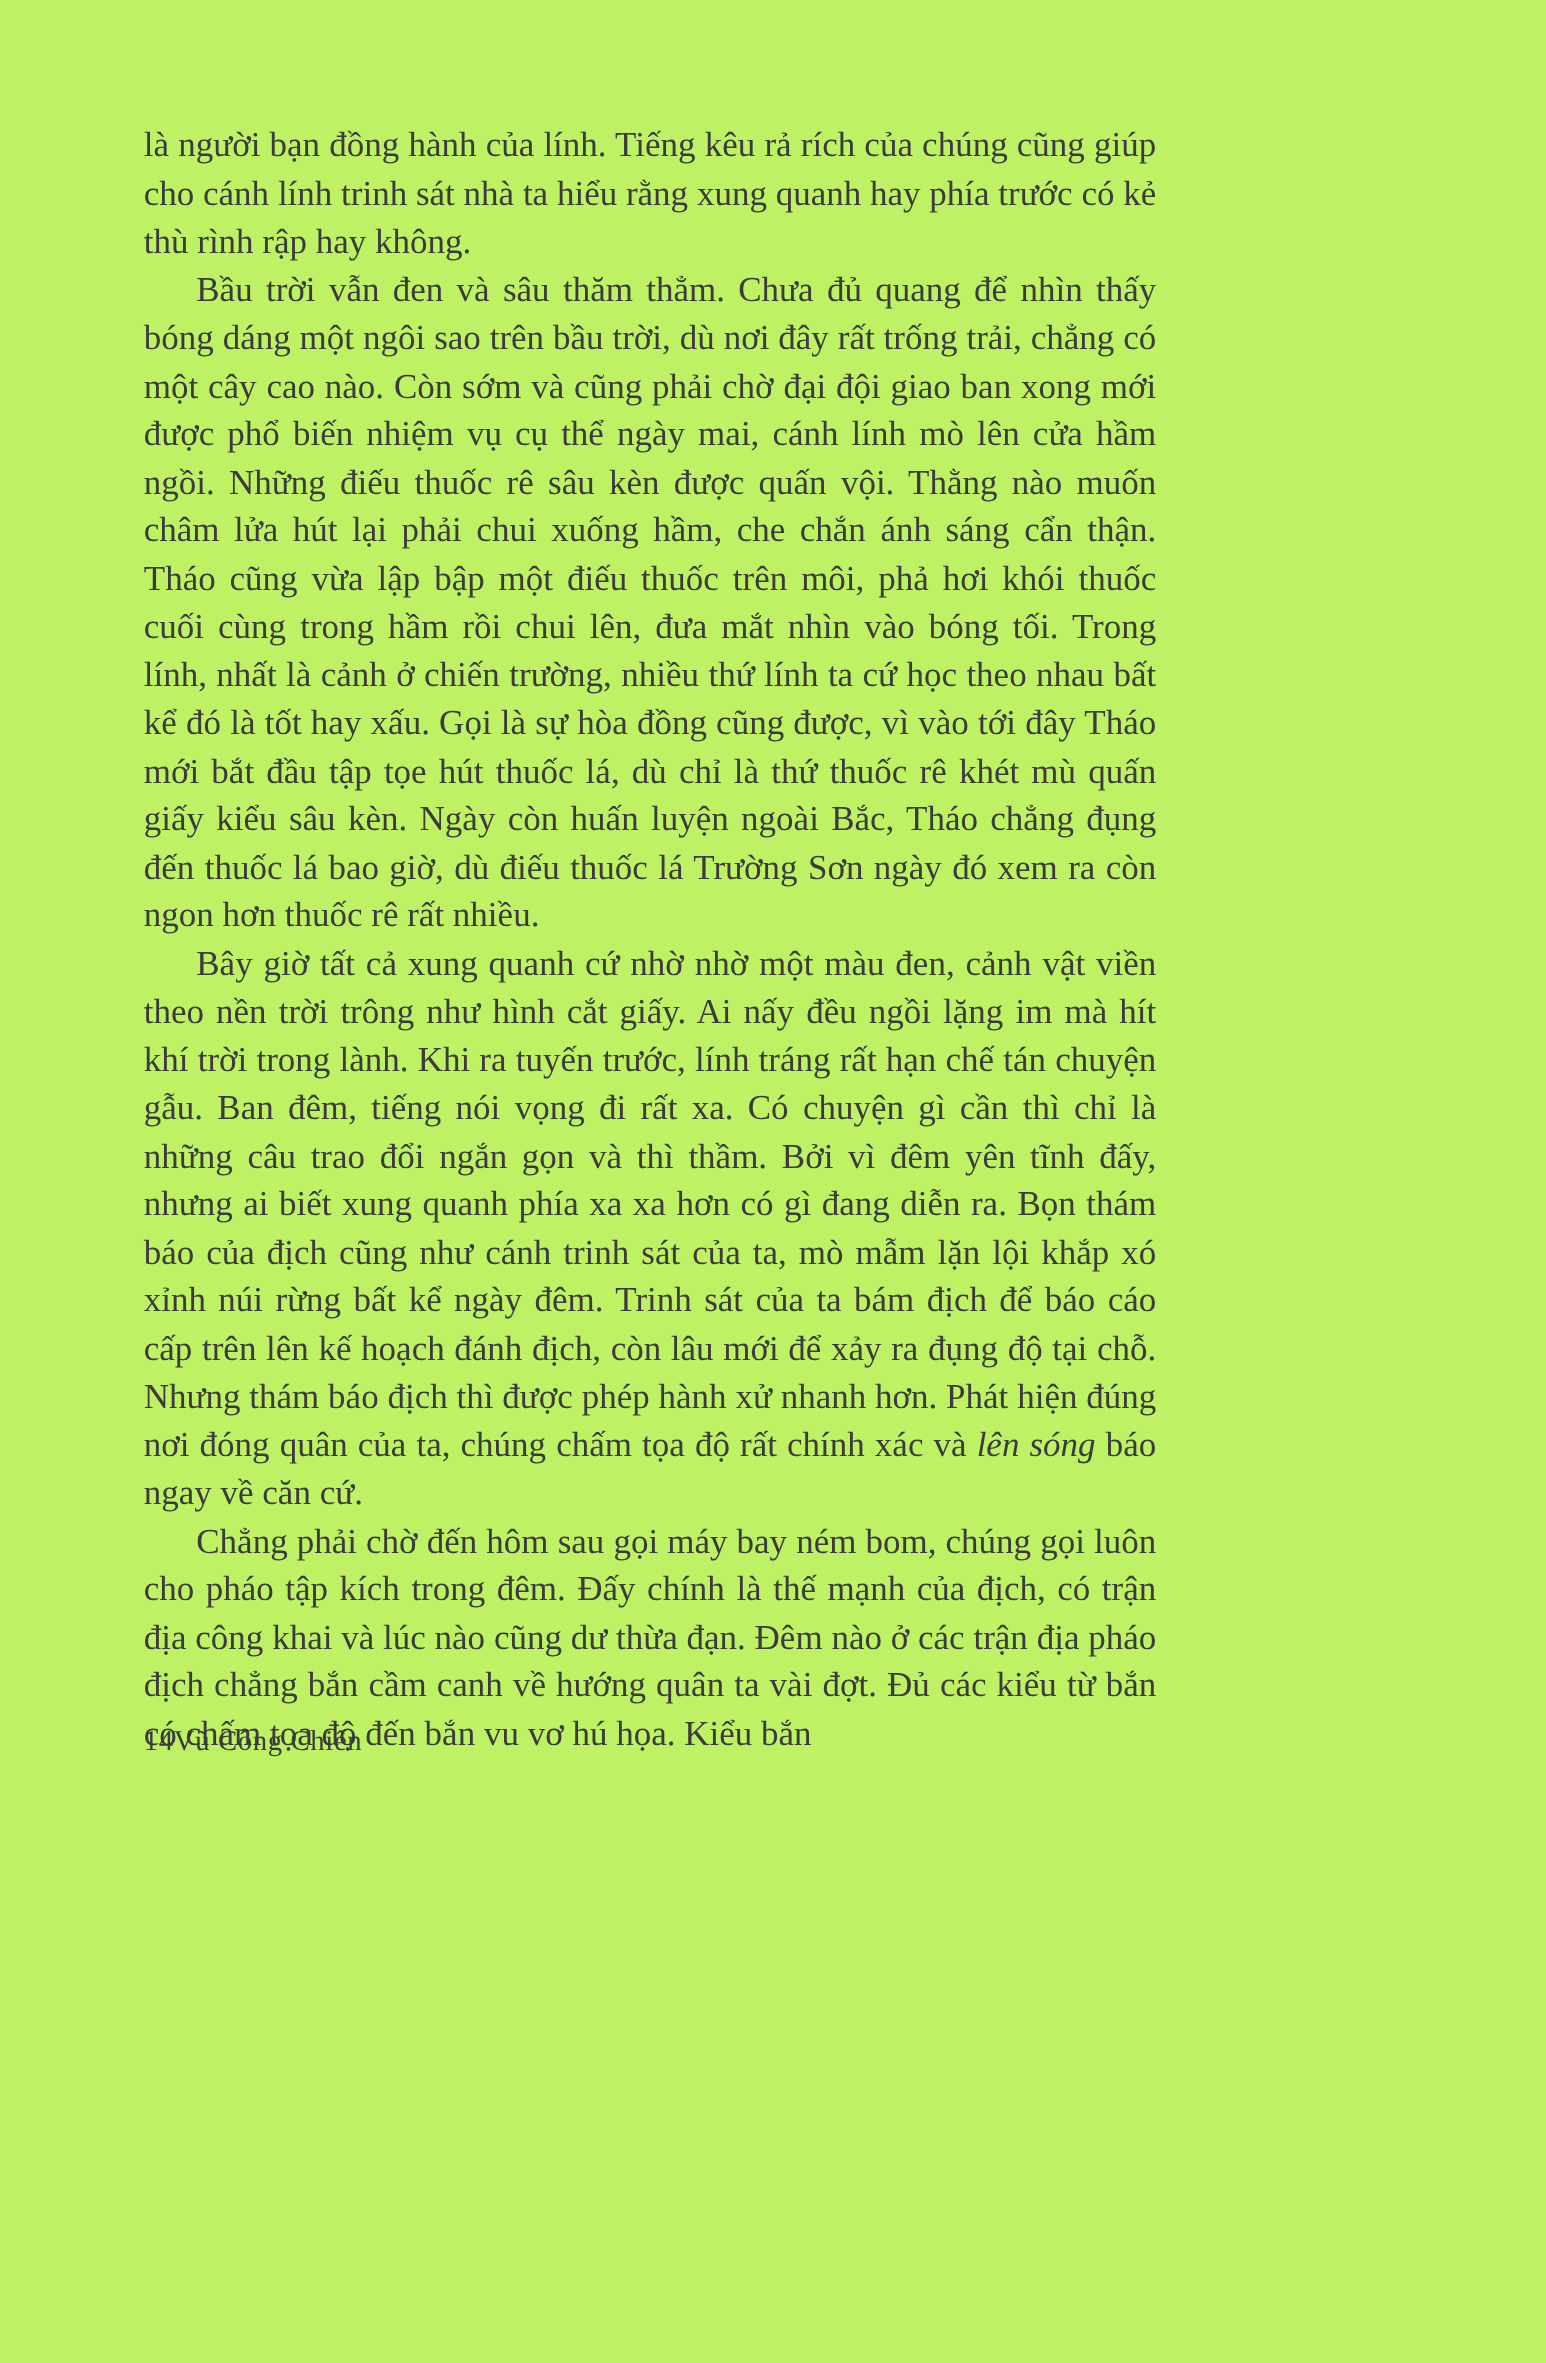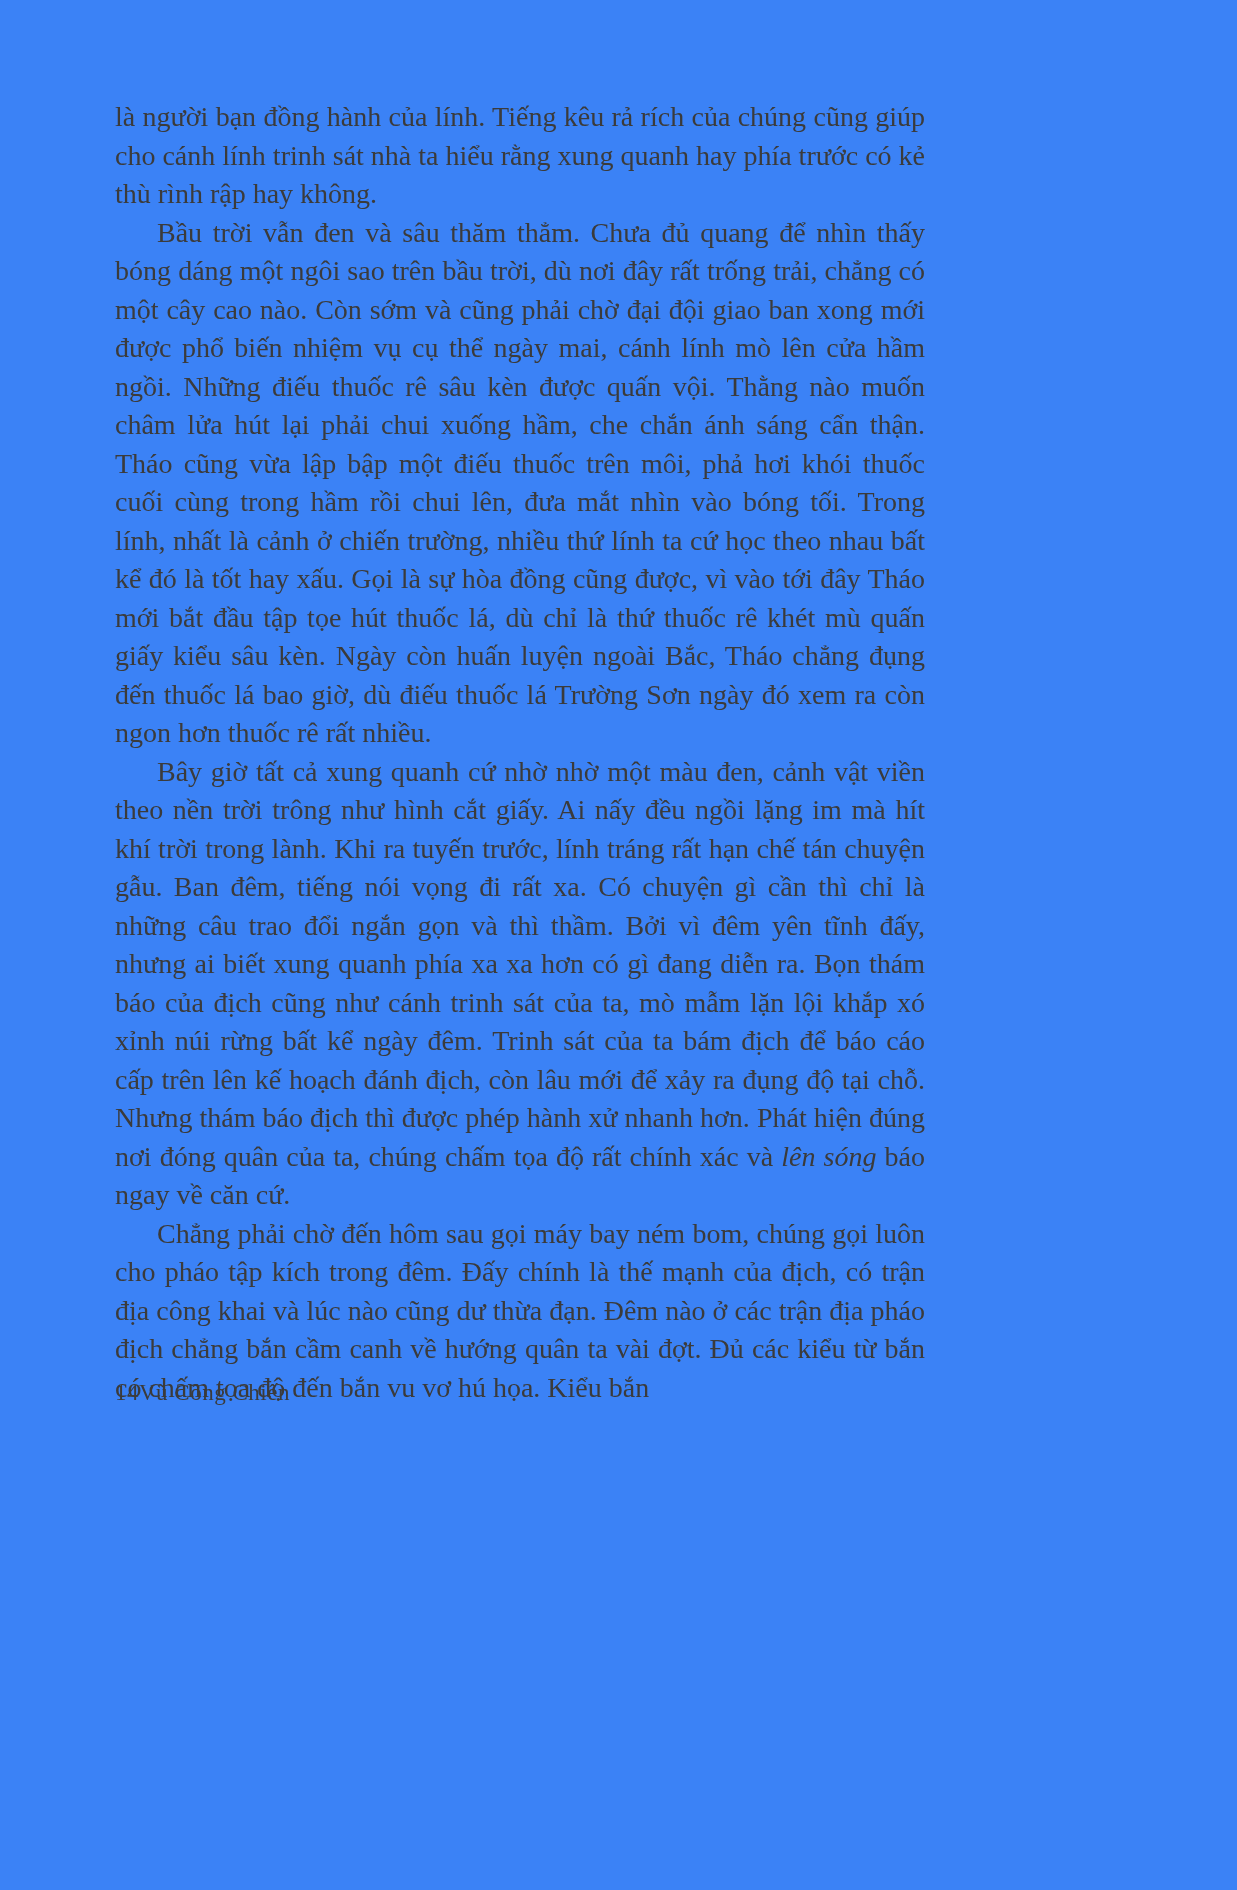--- a/index.html
+++ b/index.html
@@ -9,21 +9,21 @@
   }
   body {
     width: 1237px;
     height: 1890px;
     font-family: "Liberation Serif", "DejaVu Serif", serif;
   }
   .page {
     position: relative;
     width: 1237px;
     height: 1890px;
-    background: #3b82f6;
+    background: #bef264;
     overflow: hidden;
   }
   .text-block {
     position: absolute;
     left: 115px;
     top: 98px;
     width: 810px;
     color: #3b3b3b;
     font-size: 28px;
     line-height: 38.5px;

